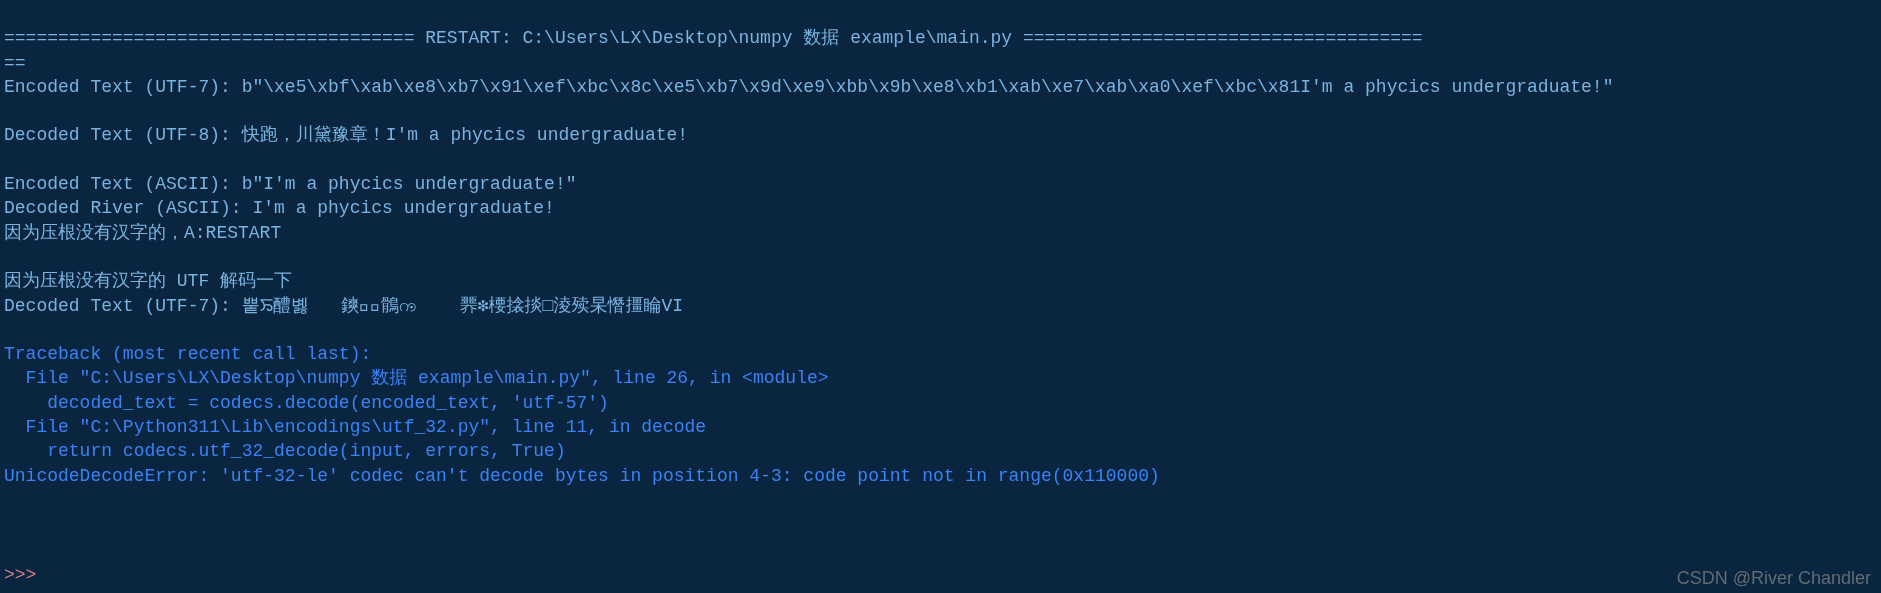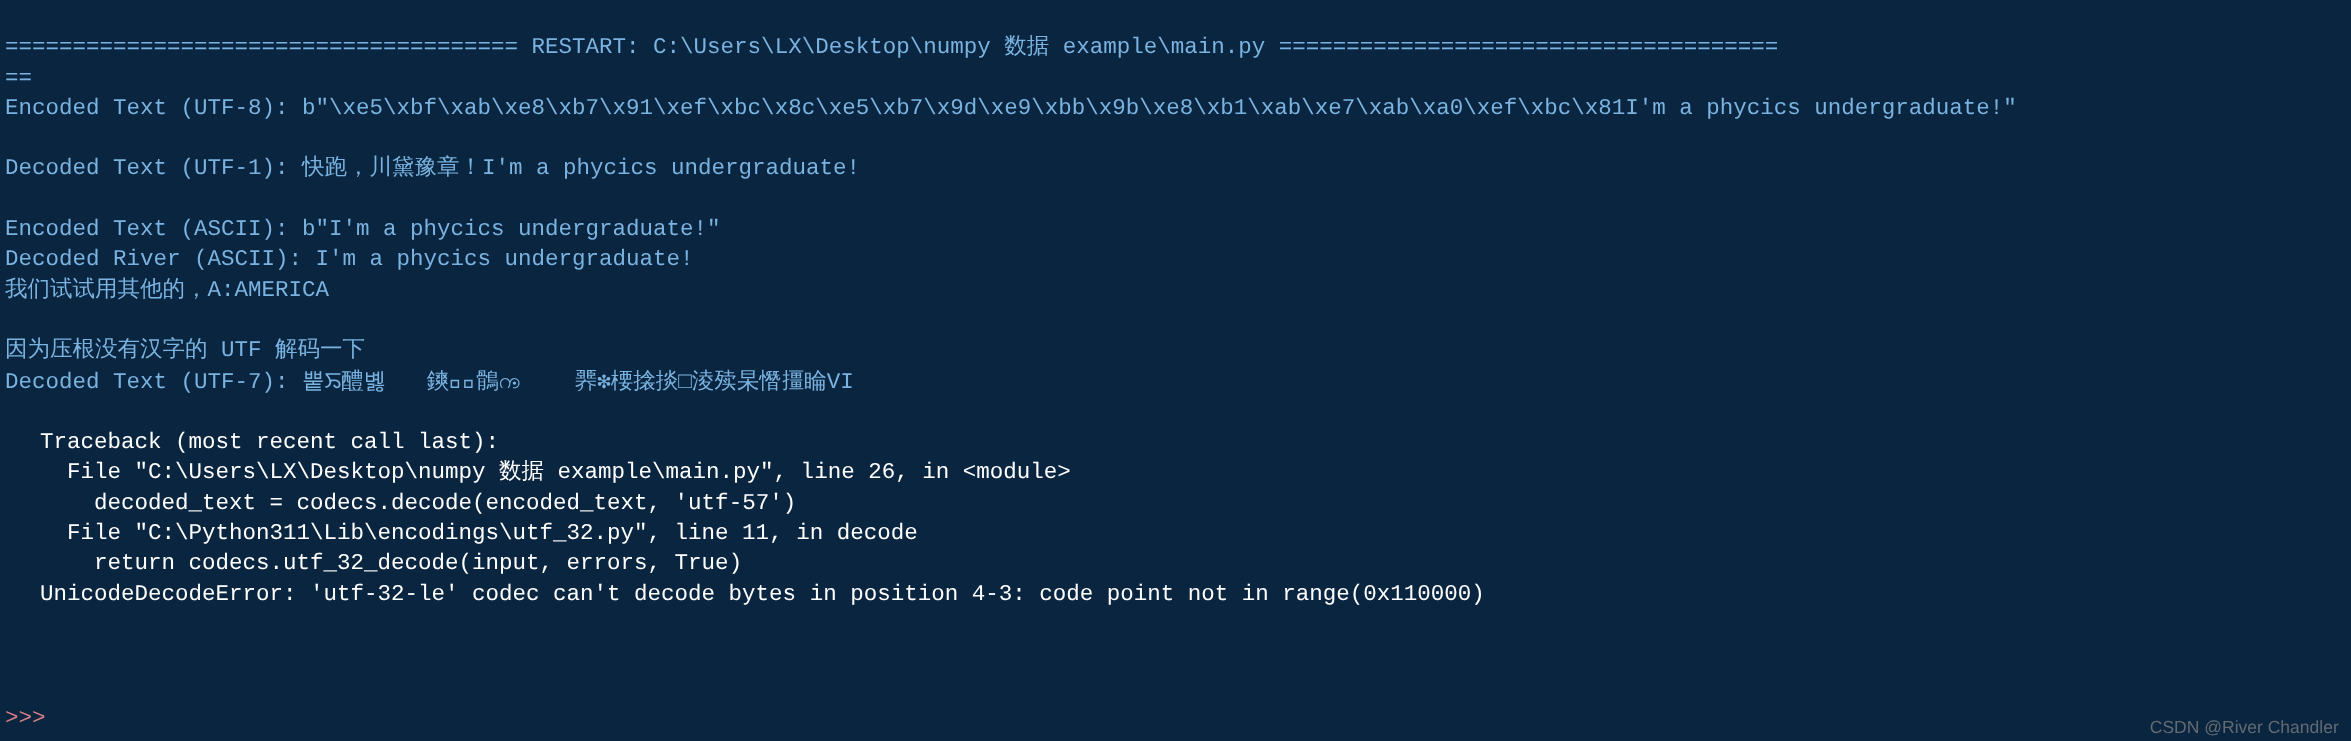--- a/index.html
+++ b/index.html
@@ -19,52 +19,51 @@
     }
     .terminal {
       white-space: pre-wrap;
       word-break: break-all;
       line-height: 1.35;
     }
     .text-blue {
       color: #7ab3e0;
     }
     .text-red {
-      color: #ffffff;
-      margin-left: 28px;
+      color: #3b82f6;
     }
     .prompt {
       color: #d97f87;
       position: absolute;
       left: 4px;
       bottom: 8px;
     }
     .watermark {
       position: absolute;
       right: 10px;
       bottom: 4px;
       color: #888;
-      font-size: 14px;
+      font-size: 18px;
       font-family: Arial, sans-serif;
       opacity: 0.7;
     }
   </style>
 </head>
 <body>
 
 <div class="terminal">
 <span class="text-blue">====================================== RESTART: C:\Users\LX\Desktop\numpy 数据 example\main.py =====================================
 ==</span>
-<span class="text-blue">Encoded Text (UTF-8): b"\xe5\xbf\xab\xe8\xb7\x91\xef\xbc\x8c\xe5\xb7\x9d\xe9\xbb\x9b\xe8\xb1\xab\xe7\xab\xa0\xef\xbc\x81I'm a phycics undergraduate!"</span>
+<span class="text-blue">Encoded Text (UTF-7): b"\xe5\xbf\xab\xe8\xb7\x91\xef\xbc\x8c\xe5\xb7\x9d\xe9\xbb\x9b\xe8\xb1\xab\xe7\xab\xa0\xef\xbc\x81I'm a phycics undergraduate!"</span>
 
-<span class="text-blue">Decoded Text (UTF-1): 快跑，川黛豫章！I'm a phycics undergraduate!</span>
+<span class="text-blue">Decoded Text (UTF-8): 快跑，川黛豫章！I'm a phycics undergraduate!</span>
 
 <span class="text-blue">Encoded Text (ASCII): b"I'm a phycics undergraduate!"</span>
 <span class="text-blue">Decoded River (ASCII): I'm a phycics undergraduate!</span>
-<span class="text-blue">我们试试用其他的，A:AMERICA</span>
+<span class="text-blue">因为压根没有汉字的，A:RESTART</span>
 
 <span class="text-blue">因为压根没有汉字的 UTF 解码一下</span>
 <span class="text-blue">Decoded Text (UTF-7): 뿥ꯢ醴볧   鏯믪ᷥ鶻ꧩ    臩❇楆搇掞□淩㱩杲憯㩖睔VI</span>
 
 <span class="text-red">Traceback (most recent call last):</span>
 <span class="text-red">  File "C:\Users\LX\Desktop\numpy 数据 example\main.py", line 26, in &lt;module&gt;</span>
 <span class="text-red">    decoded_text = codecs.decode(encoded_text, 'utf-57')</span>
 <span class="text-red">  File "C:\Python311\Lib\encodings\utf_32.py", line 11, in decode</span>
 <span class="text-red">    return codecs.utf_32_decode(input, errors, True)</span>
 <span class="text-red">UnicodeDecodeError: 'utf-32-le' codec can't decode bytes in position 4-3: code point not in range(0x110000)</span>

